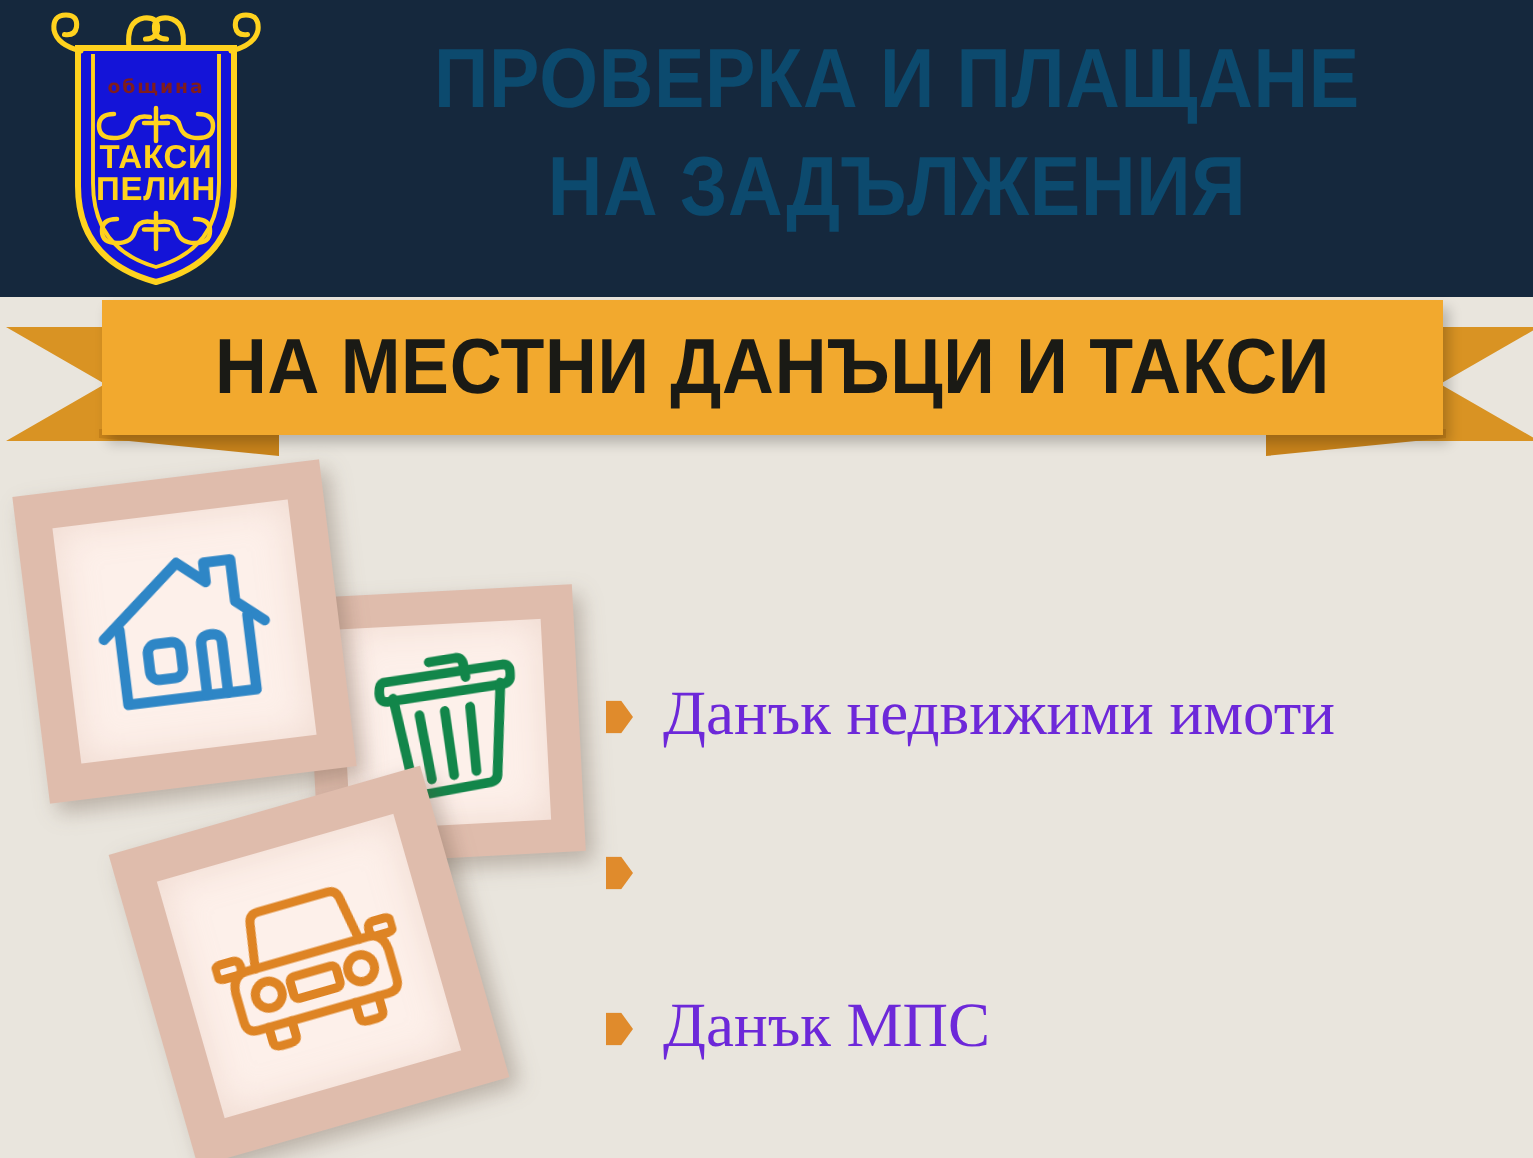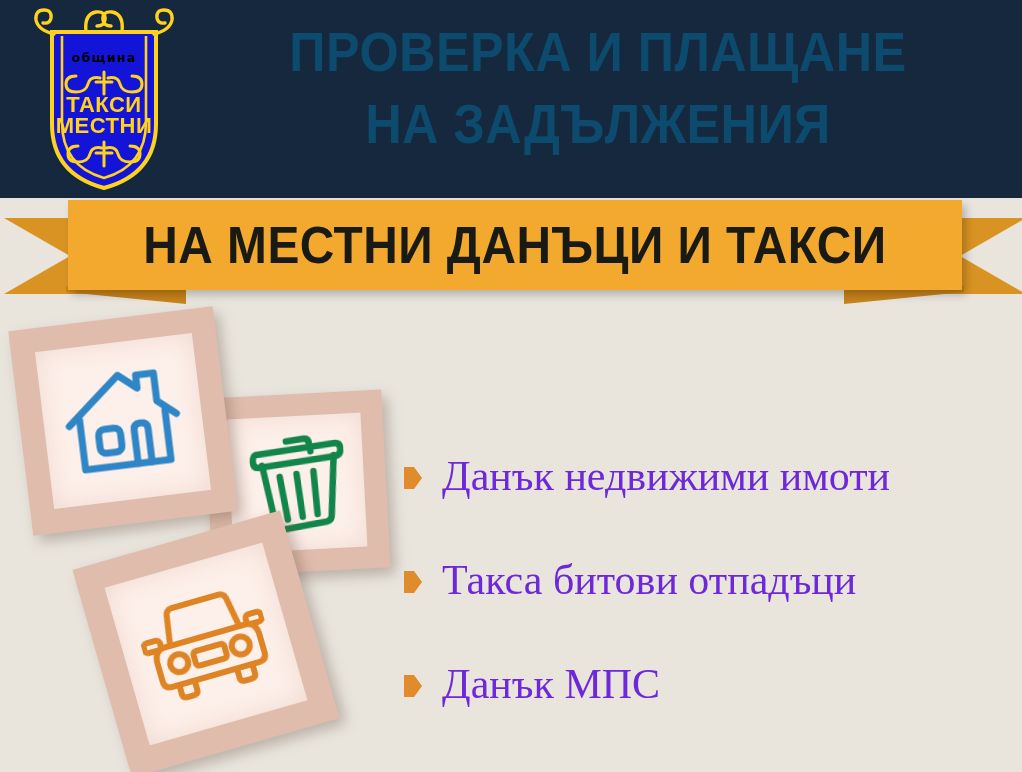--- a/index.html
+++ b/index.html
@@ -35,21 +35,21 @@
     top: 6px;
     width: 152px;
     height: 186px;
     z-index: 7;
   }
   .crest svg { display:block; width: 152px; height: 186px; }
   .crest-text-top {
     position:absolute;
     left:0; top:44px; width:152px;
     text-align:center;
-    color:#000000;
+    color:#7f1d1d;
     font-size:12.5px;
     font-weight:700;
     letter-spacing:1.3px;
     font-family:"DejaVu Sans", sans-serif;
   }
   .crest-name {
     position:absolute;
     left:0; top:88px; width:152px;
     text-align:center;
     color:#FFD21E;
@@ -256,21 +256,21 @@
       <g fill="none" stroke="#FFD21E" stroke-width="3" stroke-linecap="round">
         <path d="M50 140 Q40 140 40 148 Q40 156 50 156 Q60 156 62 148 Q64 140 74 142"></path>
         <path d="M102 140 Q112 140 112 148 Q112 156 102 156 Q92 156 90 148 Q88 140 78 142"></path>
         <path d="M76 136 L76 160"></path>
         <path d="M68 147 L84 147"></path>
       </g>
     </svg>
     <div class="crest-text-top">община</div>
     <div class="crest-name">
       <span>ТАКСИ</span>
-      <span>МЕСТНИ</span>
+      <span>ПЕЛИН</span>
     </div>
   </div>
 
   <div class="title-block">
     <div class="title-line">ПРОВЕРКА И ПЛАЩАНЕ</div>
     <div class="title-line">НА ЗАДЪЛЖЕНИЯ</div>
   </div>
 
   <div class="ribbon">
     <div class="ribbon-tail left"></div>
@@ -331,21 +331,20 @@
     </div>
   </div>
 
   <div class="tax-list">
     <div class="tax-item">
       <span class="bullet"></span>
       <span class="tax-label">Данък недвижими имоти</span>
     </div>
     <div class="tax-item">
       <span class="bullet"></span>
-      <span class="tax-label">Такса битови отпадъци</span>
     </div>
     <div class="tax-item">
       <span class="bullet"></span>
       <span class="tax-label">Данък МПС</span>
     </div>
   </div>
 
 </div>
 
 </body></html>

